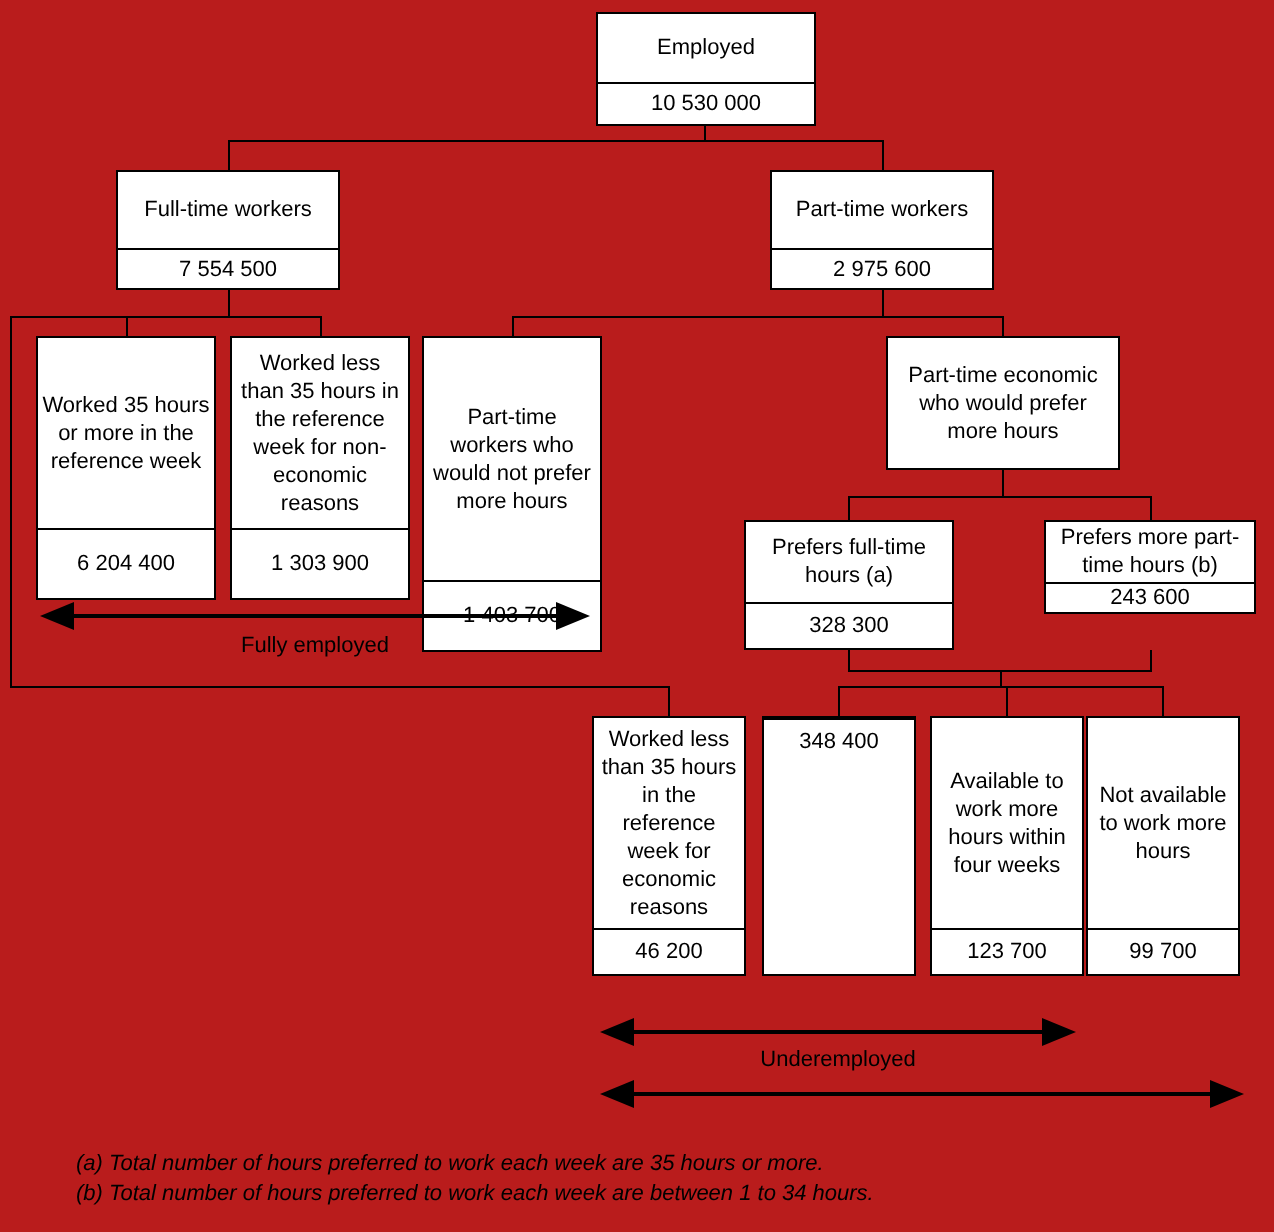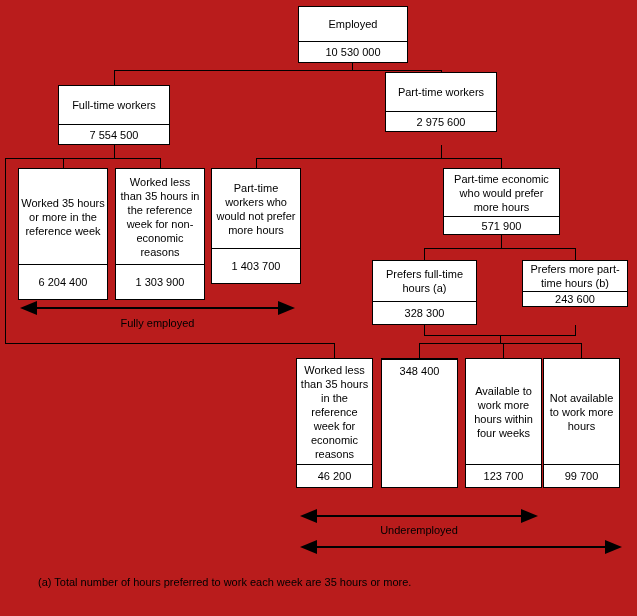--- a/index.html
+++ b/index.html
@@ -42,21 +42,21 @@
     position: absolute;
     height: 14px;
     display: flex;
     align-items: center;
   }
   .shaft { flex: 1; height: 2px; background: #000; }
   .ah { width: 0; height: 0; border-top: 7px solid transparent; border-bottom: 7px solid transparent; }
   .ah-left  { border-right: 17px solid #000; }
   .ah-right { border-left: 17px solid #000; }
   .arrow-label { position: absolute; text-align: center; line-height: 13px; }
-  .footnote { position: absolute; white-space: nowrap; line-height: 13px; }
+  .footnote { position: absolute; white-space: nowrap; line-height: 13px; font-style: italic; }
 </style>
 </head>
 <body>
 
 <div id="canvas">
 
   <div class="ln" style="left:352px;top:63px;width:1px;height:7px"></div>
   <div class="ln" style="left:114px;top:70px;width:328px;height:1px"></div>
   <div class="ln" style="left:114px;top:70px;width:1px;height:15px"></div>
   <div class="ln" style="left:441px;top:70px;width:1px;height:15px"></div>
@@ -87,43 +87,42 @@
   <div class="node" style="left:298px;top:6px;width:110px;height:57px">
     <div class="node-label">Employed</div>
     <div class="node-value" style="height:21px">10 530 000</div>
   </div>
 
   <div class="node" style="left:58px;top:85px;width:112px;height:60px">
     <div class="node-label">Full-time workers</div>
     <div class="node-value" style="height:20px">7 554 500</div>
   </div>
 
-  <div class="node" style="left:385px;top:72px;width:112px;height:60px">
+  <div class="node" style="left:385px;top:85px;width:112px;height:60px">
     <div class="node-label">Part-time workers</div>
     <div class="node-value" style="height:20px">2 975 600</div>
   </div>
 
   <div class="node" style="left:18px;top:168px;width:90px;height:132px">
     <div class="node-label">Worked 35 hours or more in the reference week</div>
     <div class="node-value" style="height:35px">6 204 400</div>
   </div>
 
   <div class="node" style="left:115px;top:168px;width:90px;height:132px">
     <div class="node-label">Worked less than 35 hours in the reference week for non-economic reasons</div>
     <div class="node-value" style="height:35px">1 303 900</div>
   </div>
 
-  <div class="node" style="left:211px;top:168px;width:90px;height:116px">
+  <div class="node" style="left:211px;top:168px;width:90px;height:158px">
     <div class="node-label">Part-time workers who would not prefer more hours</div>
     <div class="node-value" style="height:35px">1 403 700</div>
   </div>
 
   <div class="node" style="left:443px;top:168px;width:117px;height:67px">
     <div class="node-label">Part-time economic who would prefer more hours</div>
-    <div class="node-value" style="height:18px">571 900</div>
   </div>
 
   <div class="node" style="left:372px;top:260px;width:105px;height:65px">
     <div class="node-label">Prefers full-time hours (a)</div>
     <div class="node-value" style="height:23px">328 300</div>
   </div>
 
   <div class="node" style="left:522px;top:260px;width:106px;height:47px">
     <div class="node-label">Prefers more part-time hours (b)</div>
     <div class="node-value" style="height:23px">243 600</div>
@@ -162,14 +161,15 @@
   </div>
   <div class="arrow-label" style="left:300px;top:524px;width:238px">Underemployed</div>
 
   <div class="dblarrow" style="left:300px;top:540px;width:322px">
     <span class="ah ah-left"></span>
     <span class="shaft"></span>
     <span class="ah ah-right"></span>
   </div>
 
   <div class="footnote" style="left:38px;top:576px">(a) Total number of hours preferred to work each week are 35 hours or more.</div>
+  <div class="footnote" style="left:38px;top:591px">(b) Total number of hours preferred to work each week are between 1 to 34 hours.</div>
 
 </div>
 
 </body></html>

